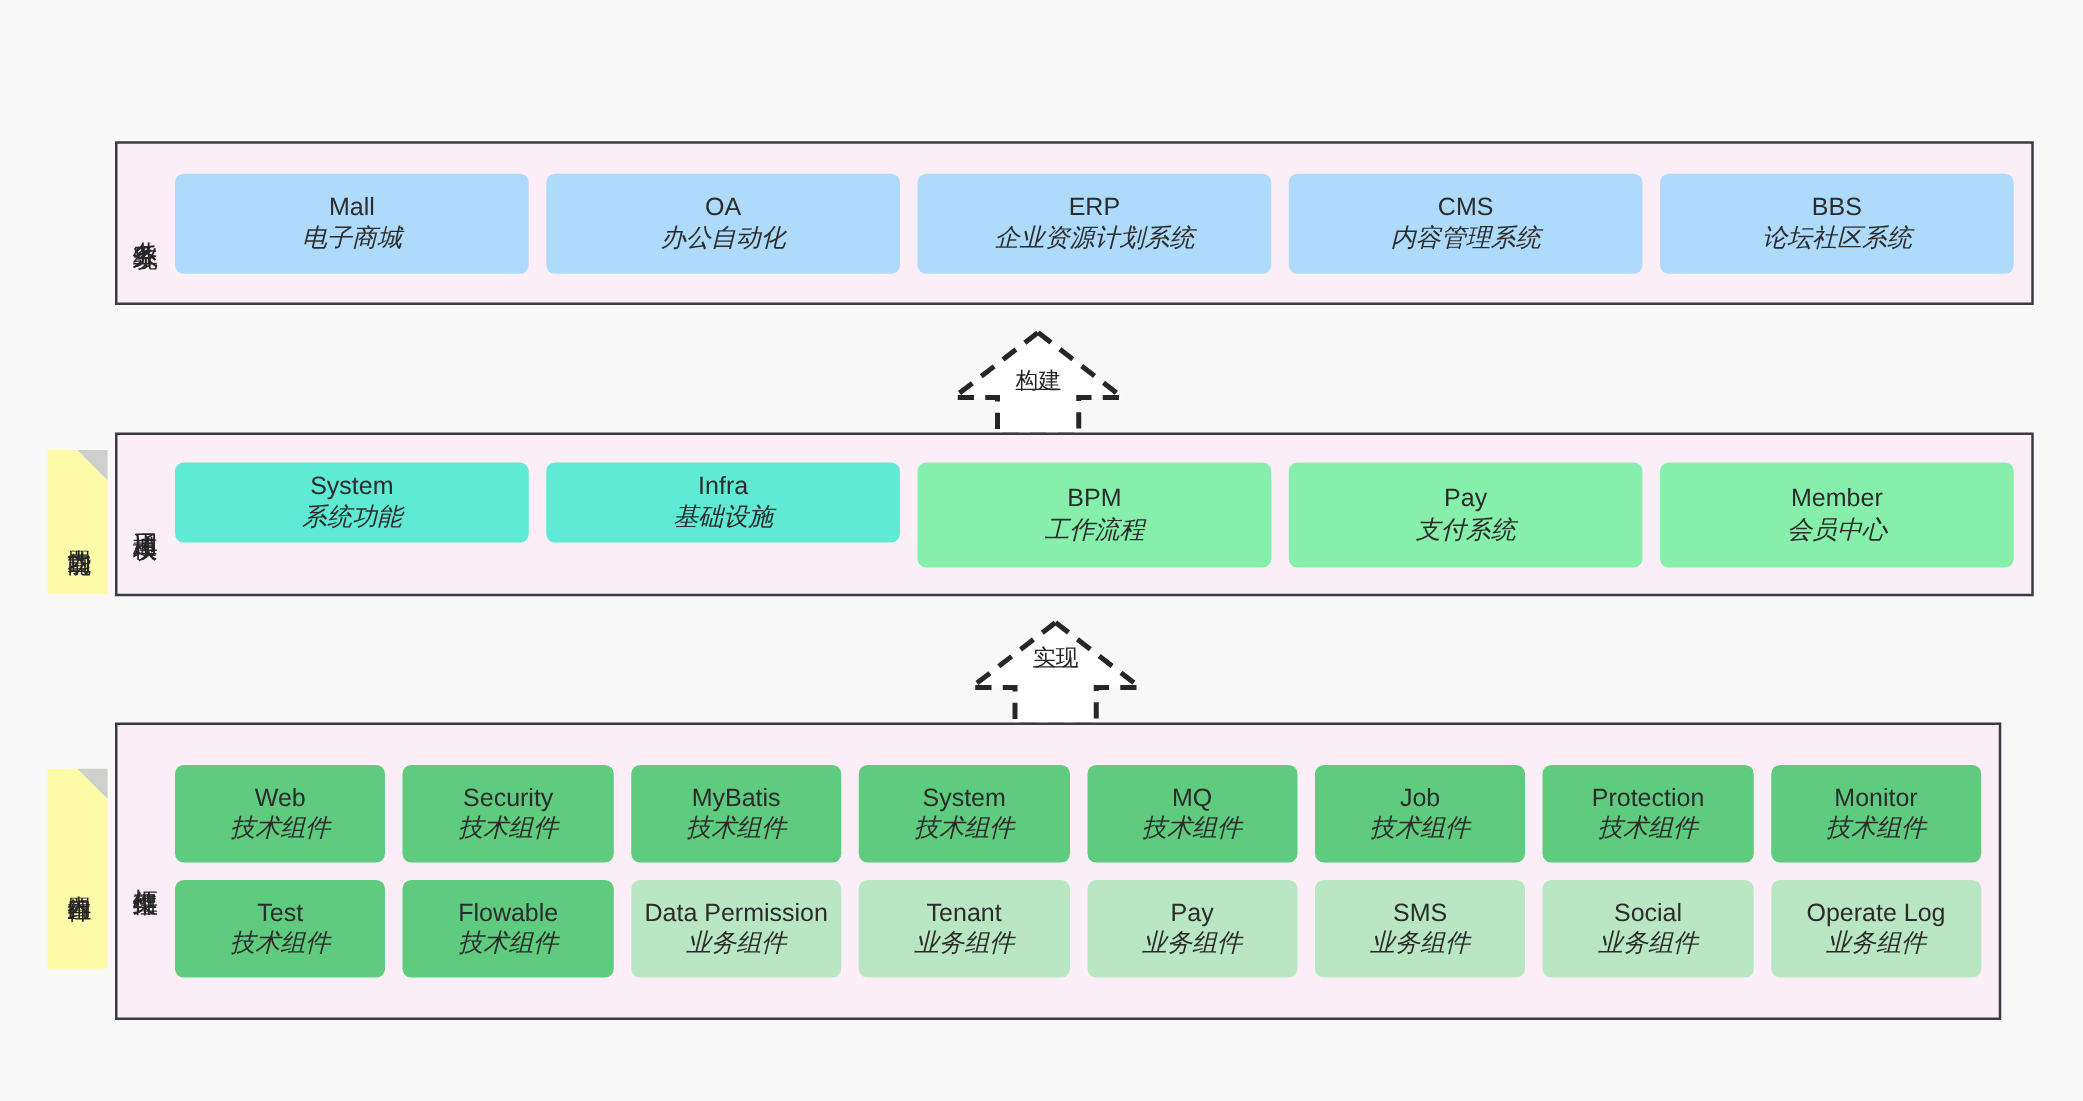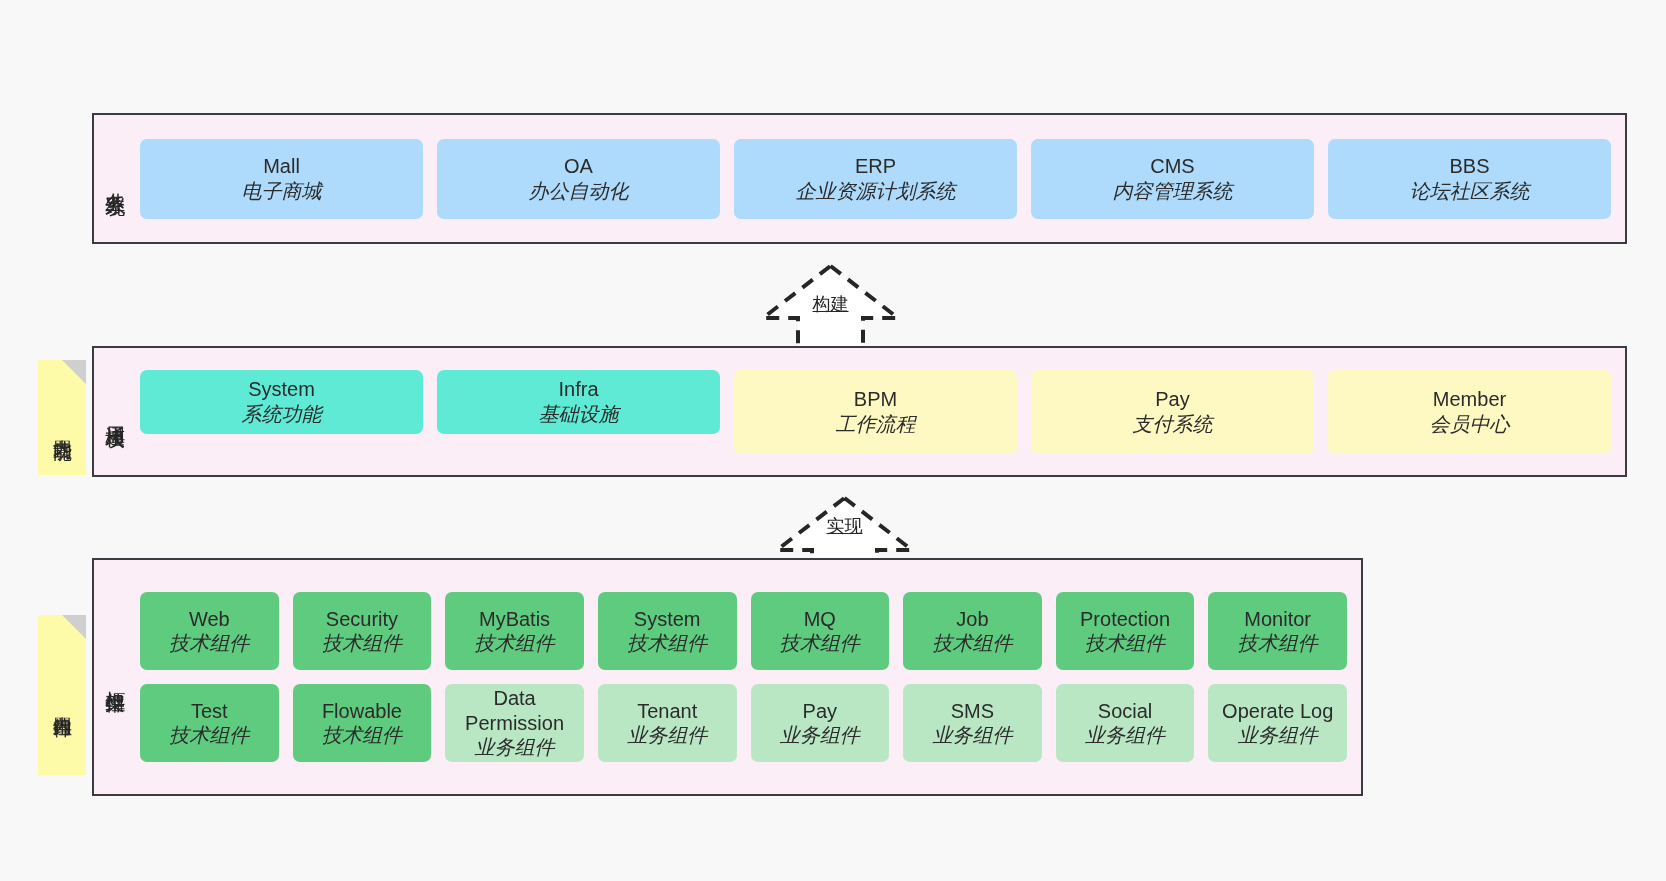--- a/index.html
+++ b/index.html
@@ -70,21 +70,21 @@
     line-height: 1.22;
     box-sizing: border-box;
     padding: 4px 6px;
   }
   .card .t1 { white-space: nowrap; }
   .card .t2 { white-space: nowrap; font-style: italic; }
   .card.wrap .t1 { white-space: normal; }
 
   .card-blue      { background: #aedbfb; height: 80px; }
   .card-red       { background: #5eead4; height: 64px; }
-  .card-pink      { background: #fef9c3; height: 84px; }
+  .card-pink      { background: #86efac; height: 84px; }
   .card-green     { background: #5fcb7f; height: 78px; }
   .card-lightgreen{ background: #b9e7c4; height: 78px; }
 
   
   .note {
     position: absolute;
     background: #fdfaa8;
     display: flex;
     align-items: center;
     justify-content: center;
@@ -200,21 +200,21 @@
     <path d="M 72.5 4 L 140 56 L 105 56 L 105 86 L 40 86 L 40 56 L 5 56 Z" fill="#ffffff" stroke="#262626" stroke-width="4" stroke-dasharray="13 9" stroke-linejoin="miter"></path>
   </svg>
   <div class="alabel" style="top:20px;">实现</div>
 </div>
 
 <div class="note" style="left:38px; top:615px; width:48px; height:160px;">
   <span class="fold"></span>
   <span>内置组件</span>
 </div>
 
-<div class="layer" id="layer-framework" style="left:92px; top:558px; width:1271px; height:238px;">
+<div class="layer" id="layer-framework" style="left:92px; top:578px; width:1509px; height:238px;">
   <div class="layer-label">框架组件</div>
   <div class="layer-body">
 
     <div class="row">
       <div class="card card-green">
         <span class="t1">Web</span>
         <span class="t2">技术组件</span>
       </div>
       <div class="card card-green">
         <span class="t1">Security</span>

